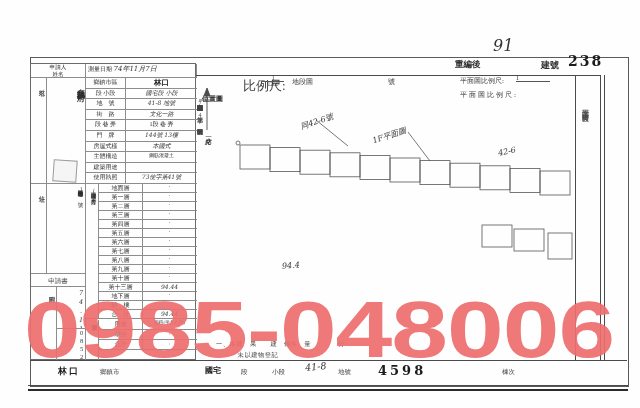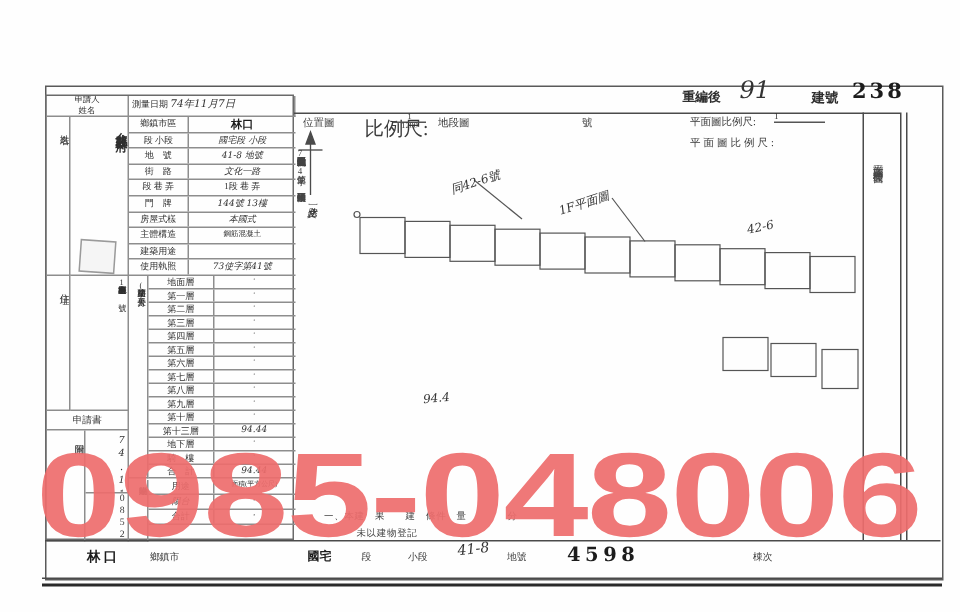--- a/index.html
+++ b/index.html
@@ -25,21 +25,21 @@
 </style>
 </head>
 <body>
 
 <div id="page">
 
 
   <div class="abs" style="left:30px;top:57px;width:597px;height:328px;border:1px solid #5a5a5a;"></div>
 
   <div class="abs" style="left:455px;top:59px;font-size:8.5px;font-weight:bold;">重編後</div>
-  <div class="abs hand" style="left:493px;top:50px;font-size:16px;">91</div>
+  <div class="abs hand" style="left:493px;top:36px;font-size:16px;">91</div>
   <div class="abs" style="left:541px;top:59px;font-size:9px;font-weight:bold;">建號</div>
   <div class="abs stamp" style="left:568px;top:53px;font-size:14px;letter-spacing:2px;">238</div>
 
   <div class="abs" style="left:30px;top:63px;width:166px;height:297px;border:1px solid #6a6a6a;box-sizing:border-box;">
 
     <div class="abs bc" style="left:0;top:0;width:55px;height:14px;text-align:center;font-size:5.6px;line-height:7px;">
       <span>申請人</span><br>
       <span>姓名</span>
     </div>
     <div class="abs bc" style="left:55px;top:0;width:111px;height:14px;font-size:6px;white-space:nowrap;">
@@ -148,21 +148,21 @@
     <div class="row" style="left:68px;width:98px;top:276px;height:10px;">
       <span class="lab" style="width:44px;">合計</span>
       <span class="val hand" style="width:50px;">·</span></div>
   </div>
 
   <div class="line" style="left:196px;top:75px;width:404px;height:1px;"></div>
   <div class="line" style="left:600px;top:75px;width:1px;height:285px;"></div>
   <div class="line" style="left:604px;top:75px;width:1px;height:285px;"></div>
   <div class="line" style="left:575px;top:75px;width:1px;height:285px;"></div>
 
-  <div class="abs print" style="left:202px;top:79px;font-size:7px;">位置圖</div>
+  <div class="abs print" style="left:202px;top:96px;font-size:7px;font-weight:bold;">位置圖</div>
   <div class="abs print" style="left:243px;top:79px;font-size:13px;">比例尺:</div>
   <div class="abs" style="left:262px;top:76px;width:22px;text-align:center;font-size:5.5px;line-height:5px;">
     <span style="display:block;">1</span>
     <span style="display:block;border-top:1px solid #555;">1200</span>
   </div>
   <div class="abs print" style="left:292px;top:79px;font-size:7px;">地段圖</div>
   <div class="abs print" style="left:388px;top:79px;font-size:7px;">號</div>
   <div class="abs print" style="left:460px;top:78px;font-size:7px;">平面圖比例尺:</div>
   <div class="abs" style="left:516px;top:75px;width:34px;border-bottom:1px solid #555;text-align:left;font-size:6px;">1</div>
   <div class="abs print" style="left:460px;top:92px;font-size:7px;letter-spacing:2px;">平面圖比例尺:</div>

